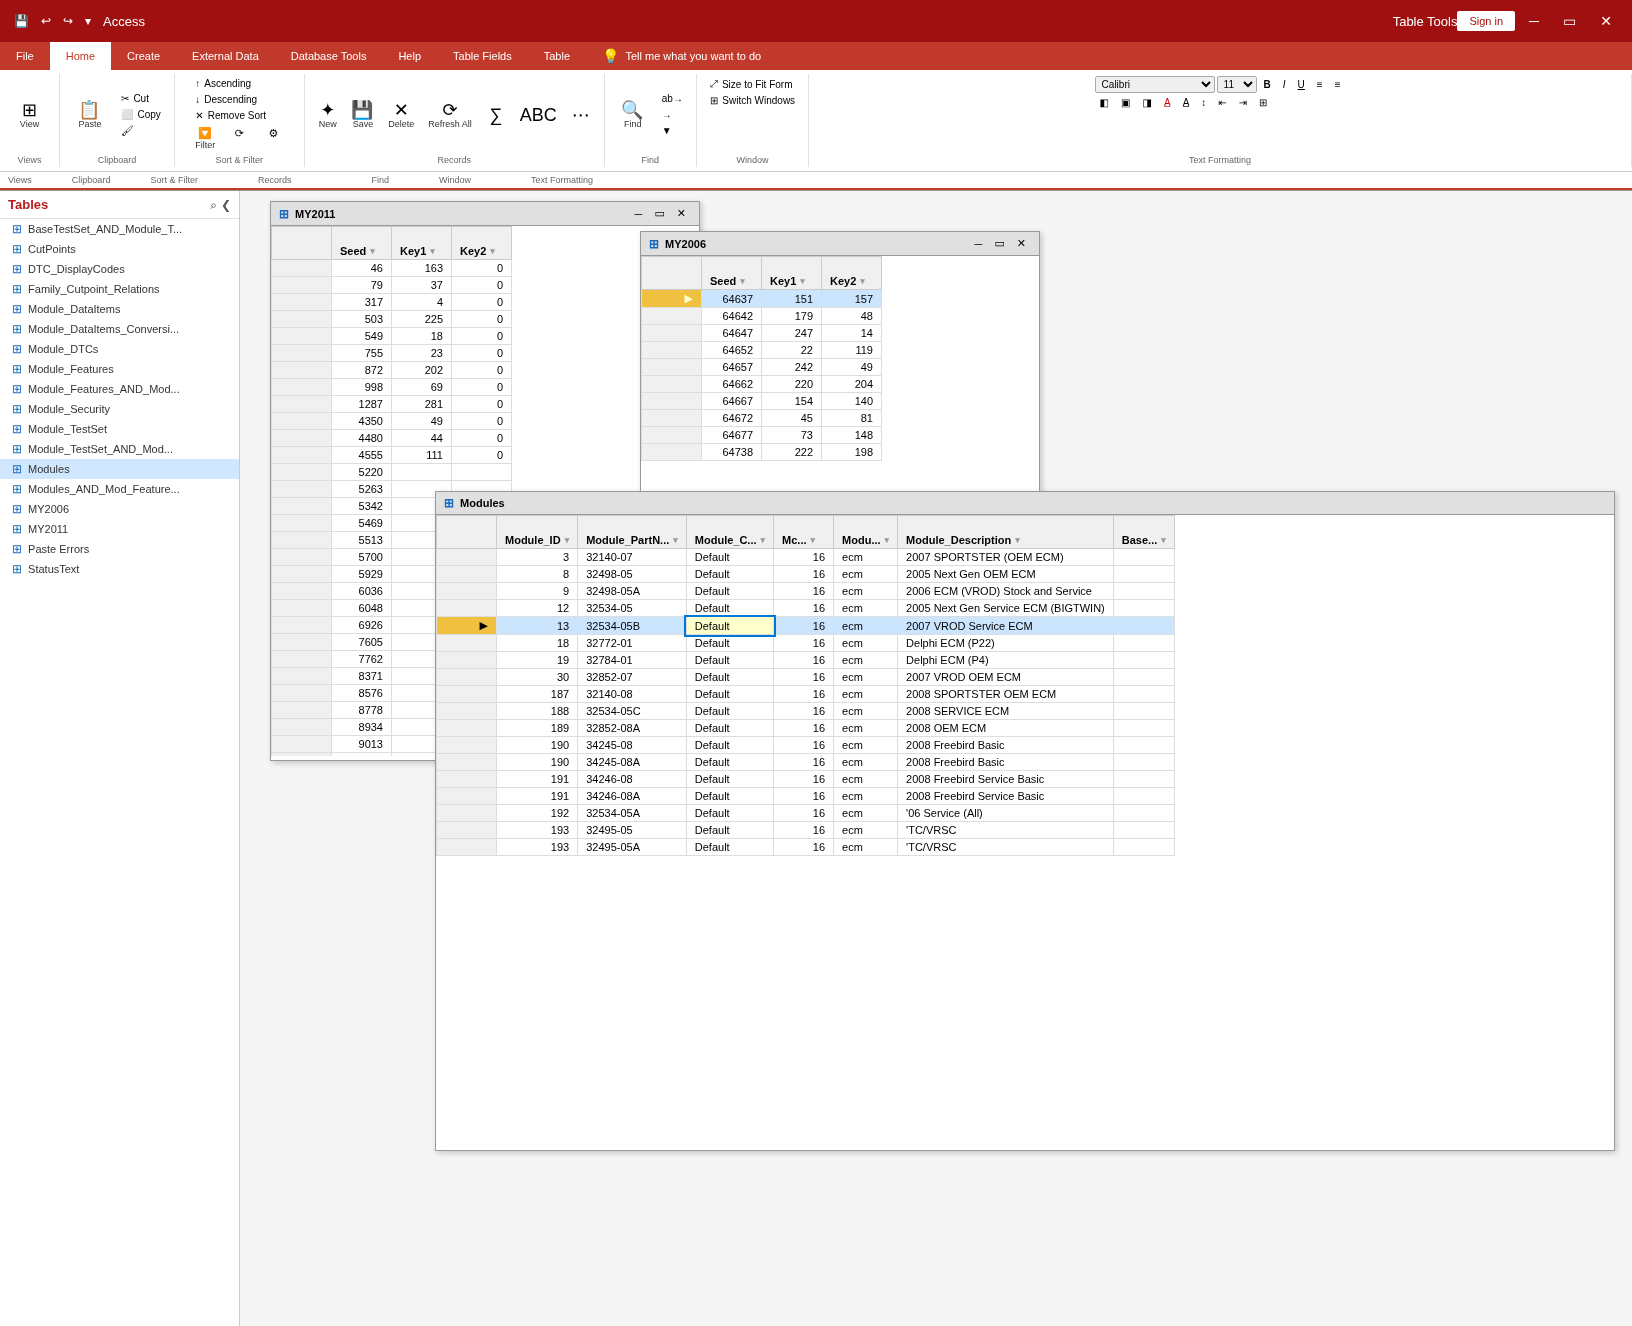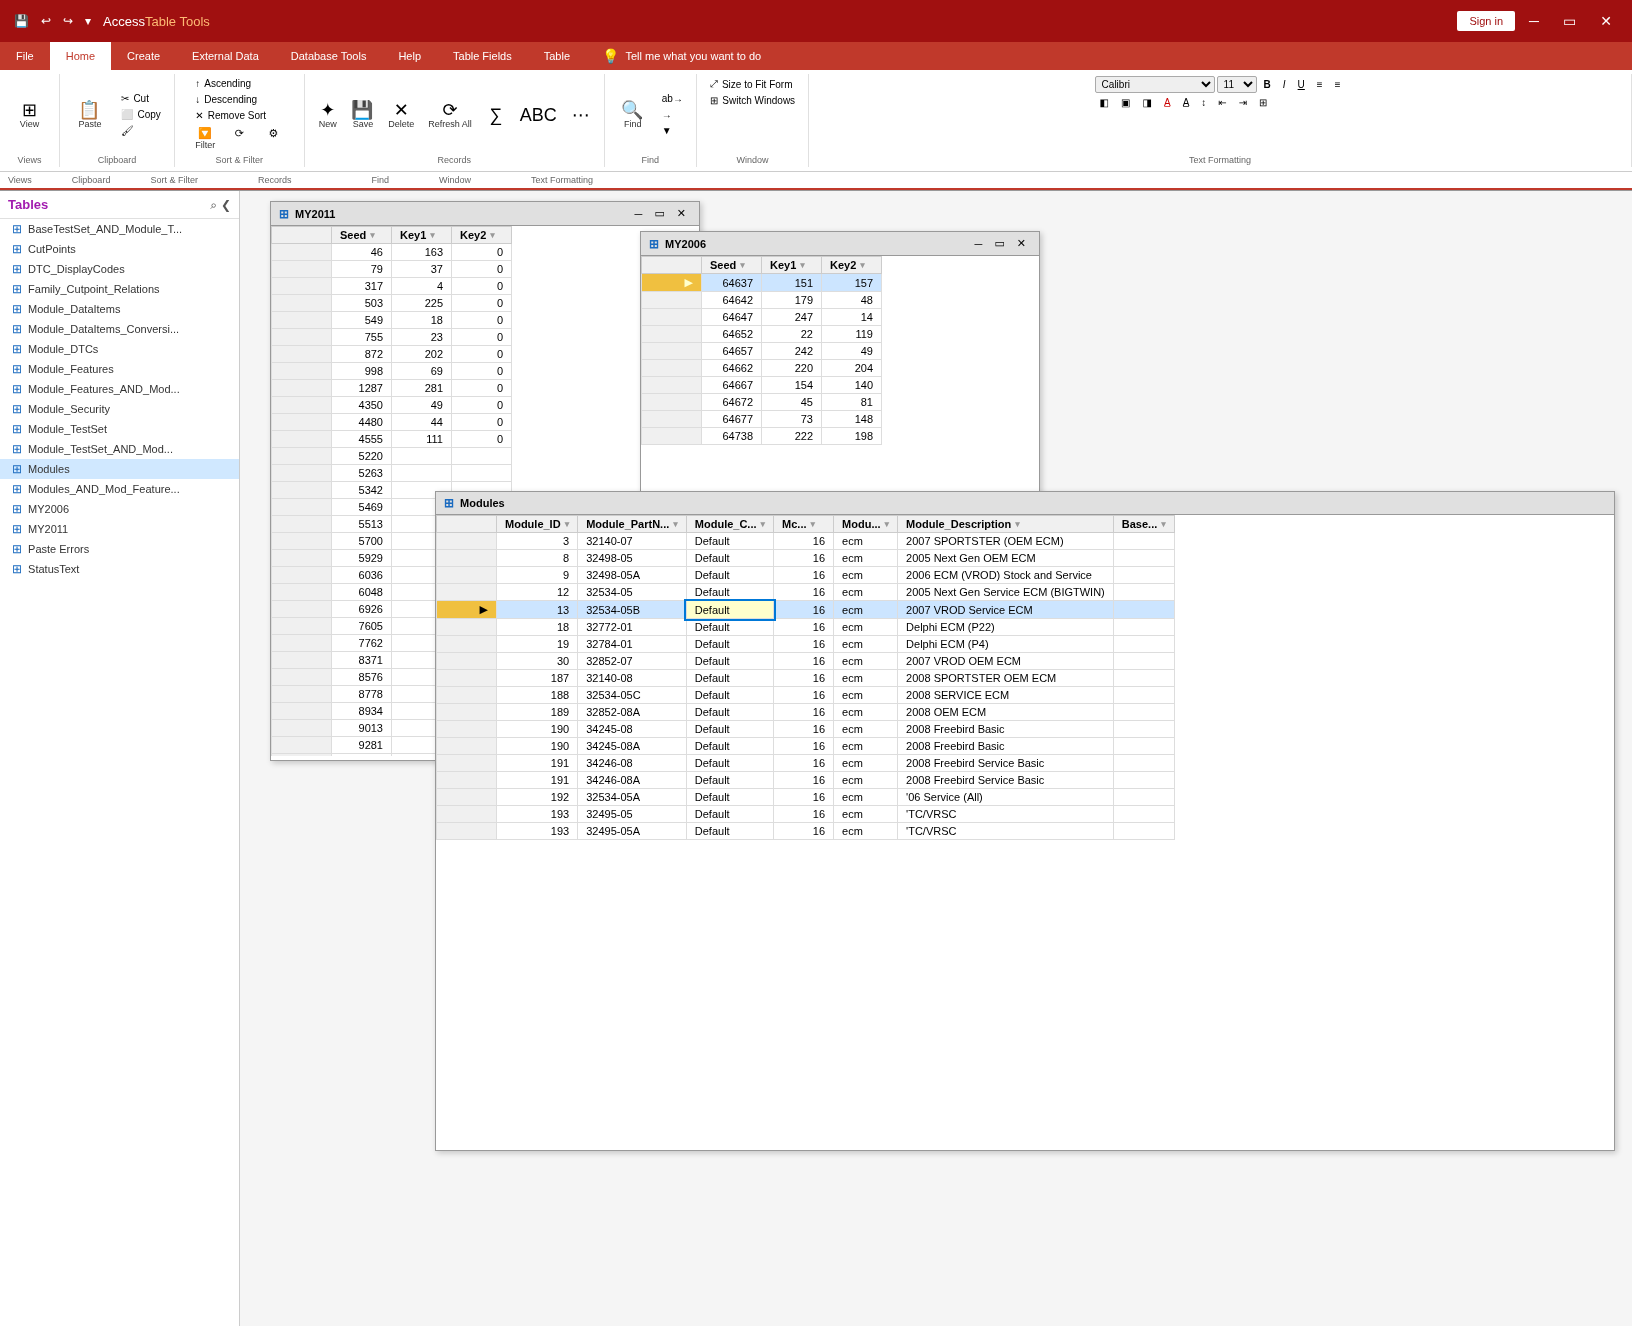--- a/index.html
+++ b/index.html
@@ -9,21 +9,21 @@
     .title-bar {
       background: #a01010;
       height: 42px;
       display: flex;
       align-items: center;
       justify-content: space-between;
       padding: 0 10px;
       color: white;
     }
     .title-bar-left { display: flex; align-items: center; gap: 8px; }
-    .title-bar-center { font-size: 13px; font-weight: 500; color: #fdba74; flex: 1; text-align: left; }
+    .title-bar-center { font-size: 13px; font-weight: 500; color: #ffffff; flex: 1; text-align: right; }
     .title-bar-right { display: flex; align-items: center; gap: 4px; }
     .title-btn { background: transparent; border: none; color: white; font-size: 14px; cursor: pointer; padding: 4px 10px; }
     .quick-access { display: flex; gap: 4px; }
     .qa-btn { background: transparent; border: none; color: white; cursor: pointer; font-size: 12px; padding: 2px 4px; }
     .sign-in-btn { background: white; color: #a01010; border: none; padding: 4px 12px; font-size: 11px; cursor: pointer; border-radius: 2px; font-weight: 500; }
 
     
     .ribbon { background: #a16207; border-bottom: 1px solid #999; }
     .ribbon-tabs { display: flex; background: #c0392b; }
     .ribbon-tab { padding: 8px 16px; color: white; font-size: 11px; cursor: pointer; border: none; background: transparent; }
@@ -46,21 +46,21 @@
     
     .ribbon-bottom { background: white; border-bottom: 2px solid #c0392b; height: 18px; display: flex; align-items: center; padding: 0 8px; font-size: 9px; color: #666; }
     .ribbon-bottom span { margin-right: 40px; }
 
     
     .main-area { display: flex; height: calc(1326px - 42px - 60px - 18px - 28px); background: #f5f5f5; }
 
     
     .sidebar { width: 240px; background: white; border-right: 1px solid #ccc; overflow-y: auto; }
     .sidebar-header { display: flex; align-items: center; justify-content: space-between; padding: 6px 8px; border-bottom: 1px solid #e0e0e0; }
-    .sidebar-title { font-size: 13px; font-weight: 600; color: #a21caf; }
+    .sidebar-title { font-size: 13px; font-weight: 600; color: #b91c1c; }
     .sidebar-controls { display: flex; gap: 4px; }
     .sidebar-control-btn { background: transparent; border: none; cursor: pointer; color: #555; font-size: 12px; }
     .sidebar-item { display: flex; align-items: center; gap: 6px; padding: 3px 12px; cursor: pointer; font-size: 11px; color: #333; }
     .sidebar-item.active { background: #d0e8ff; }
     .sidebar-item-icon { color: #1a6abf; font-size: 12px; }
 
     
     .content-area { flex: 1; position: relative; overflow: hidden; }
 
     
@@ -95,21 +95,21 @@
     }
     table.data-table td {
       border: 1px solid #ddd;
       padding: 2px 8px;
       text-align: right;
       white-space: nowrap;
       min-width: 60px;
     }
     table.data-table td.text-cell { text-align: left; }
     table.data-table tr.selected td { background: #cce5ff; }
-    .col-header { display: flex; align-items: center; gap: 4px; }
+    .col-header { display: flex; align-items: center; gap: 4px; margin-top: 16px; }
     .sort-arrow { color: #999; font-size: 9px; }
     td.row-ind { background: #f0f0f0; border-right: 2px solid #ccc; width: 14px; padding: 0; text-align: center; }
   </style>
 </head>
 <body>
 
 <div class="title-bar">
   <div class="title-bar-left">
     <div class="quick-access">
       <button class="qa-btn">💾</button>

